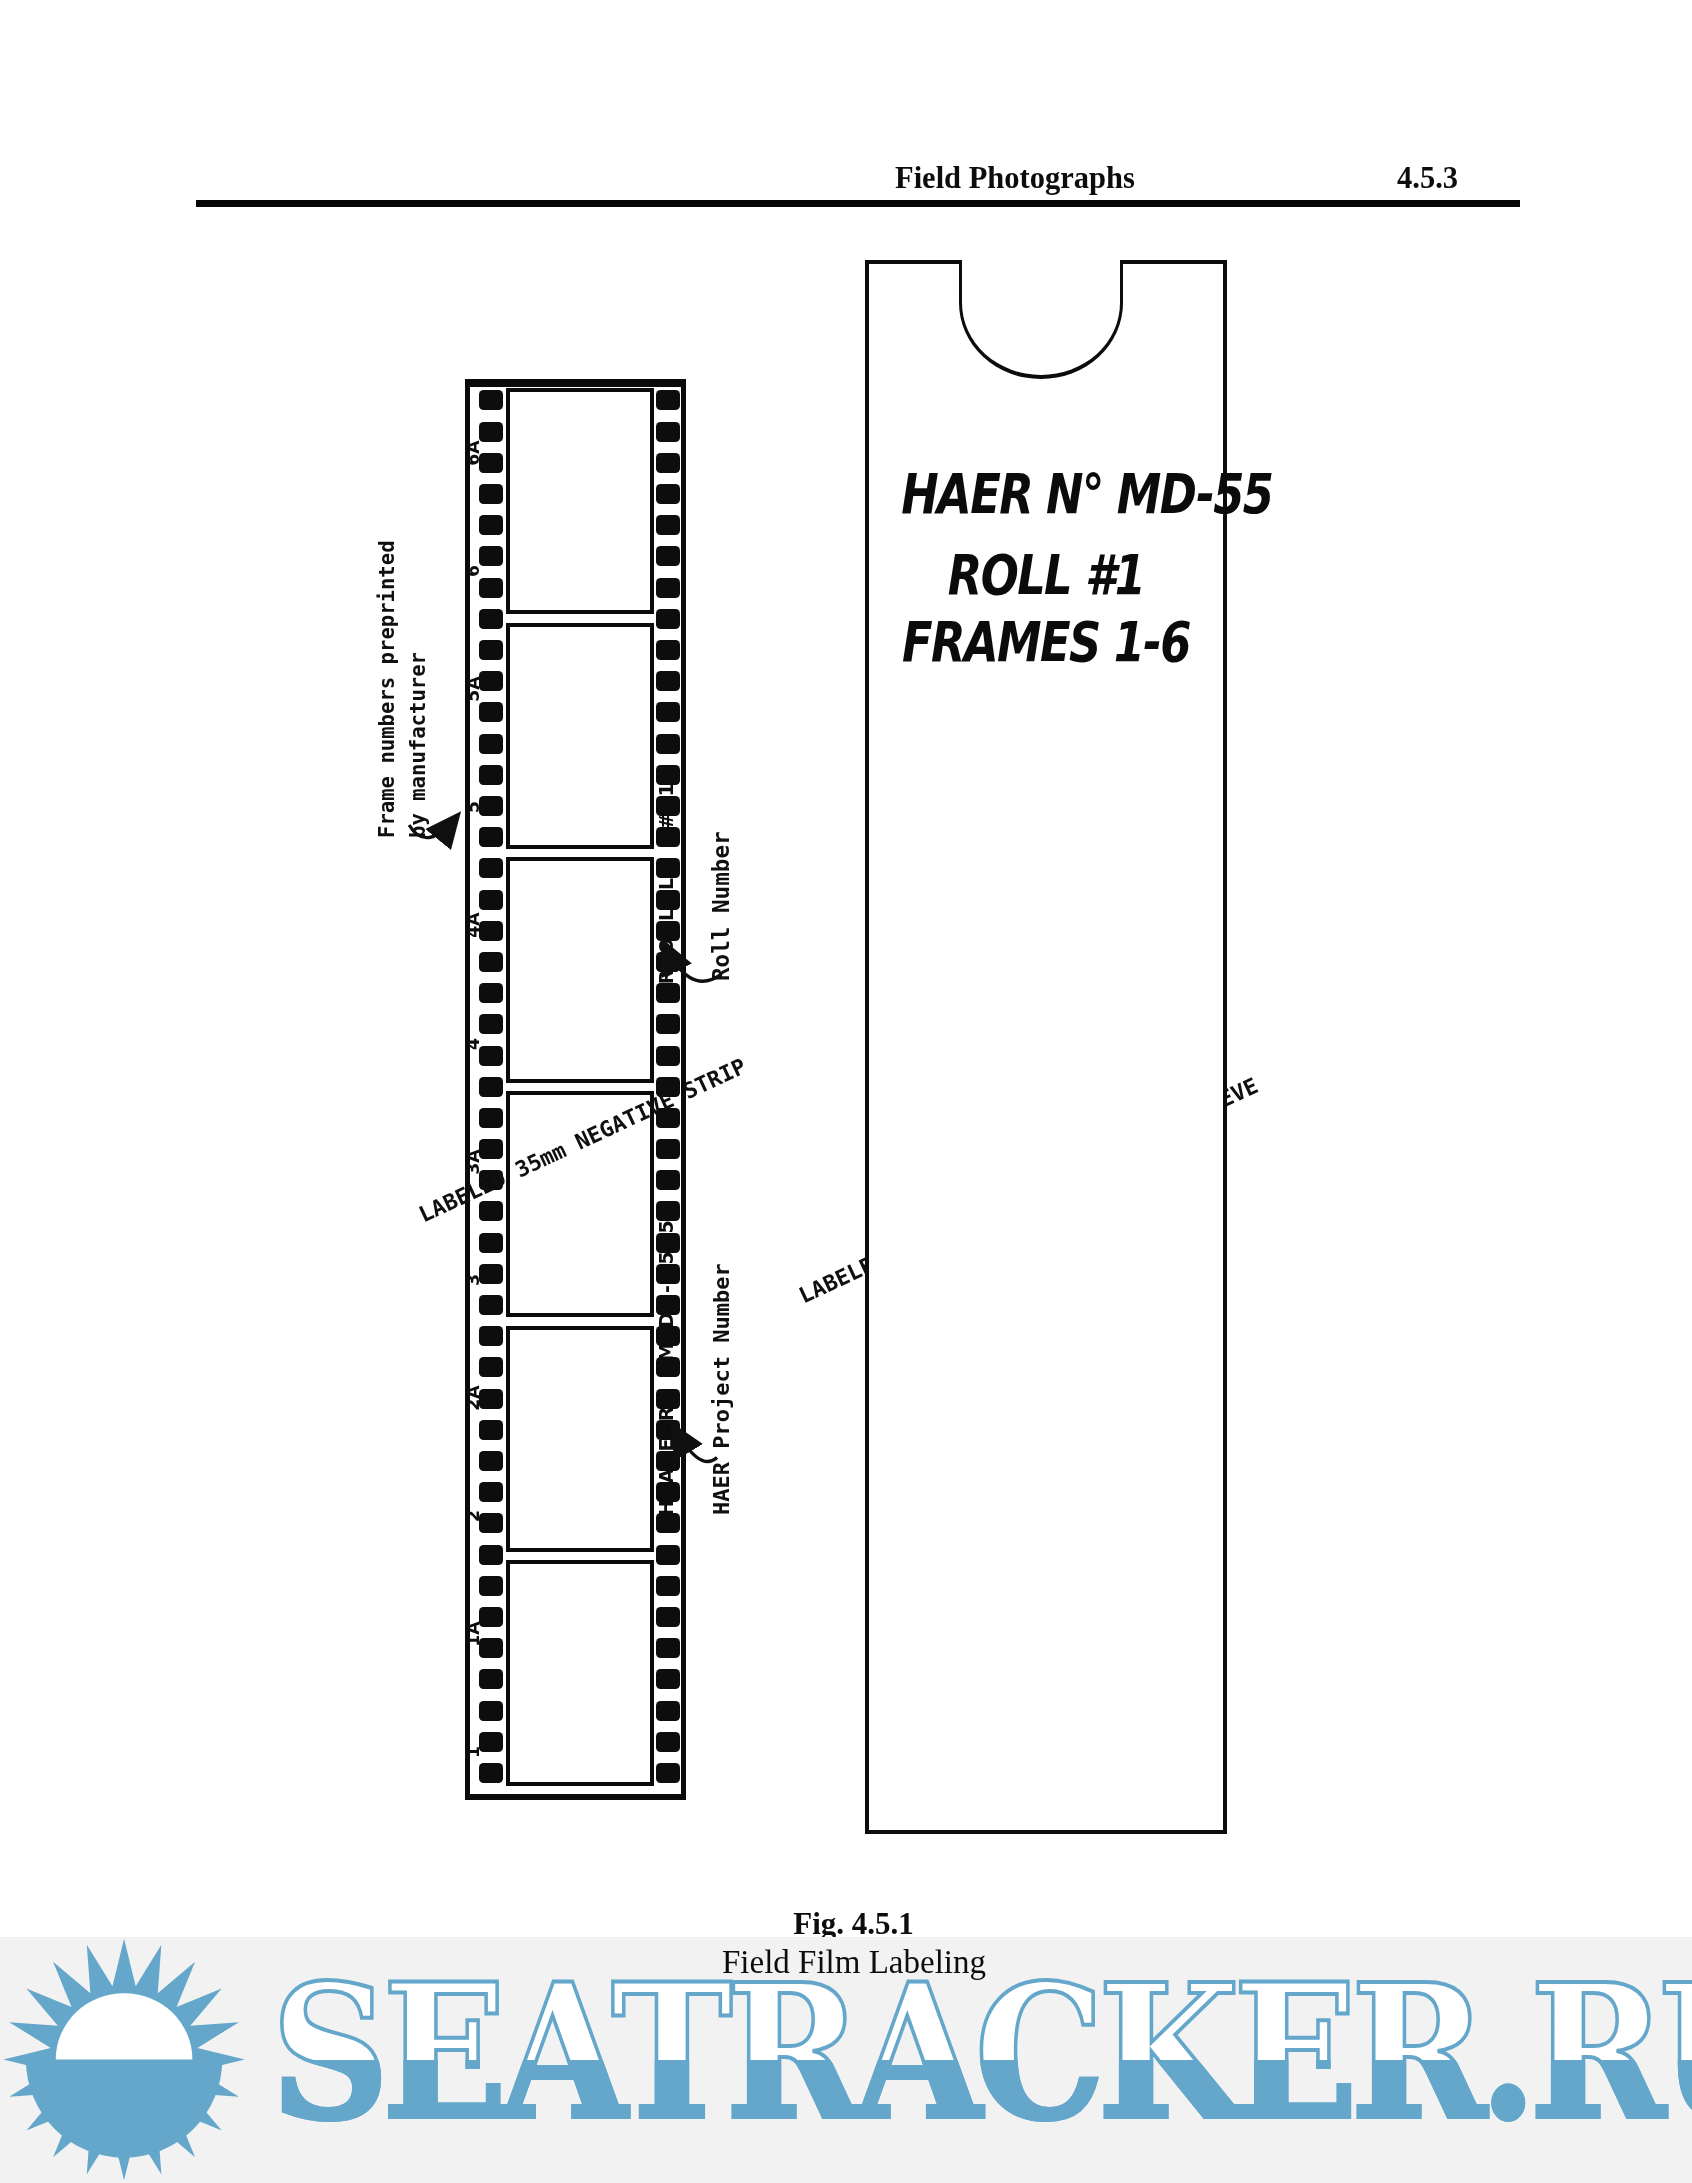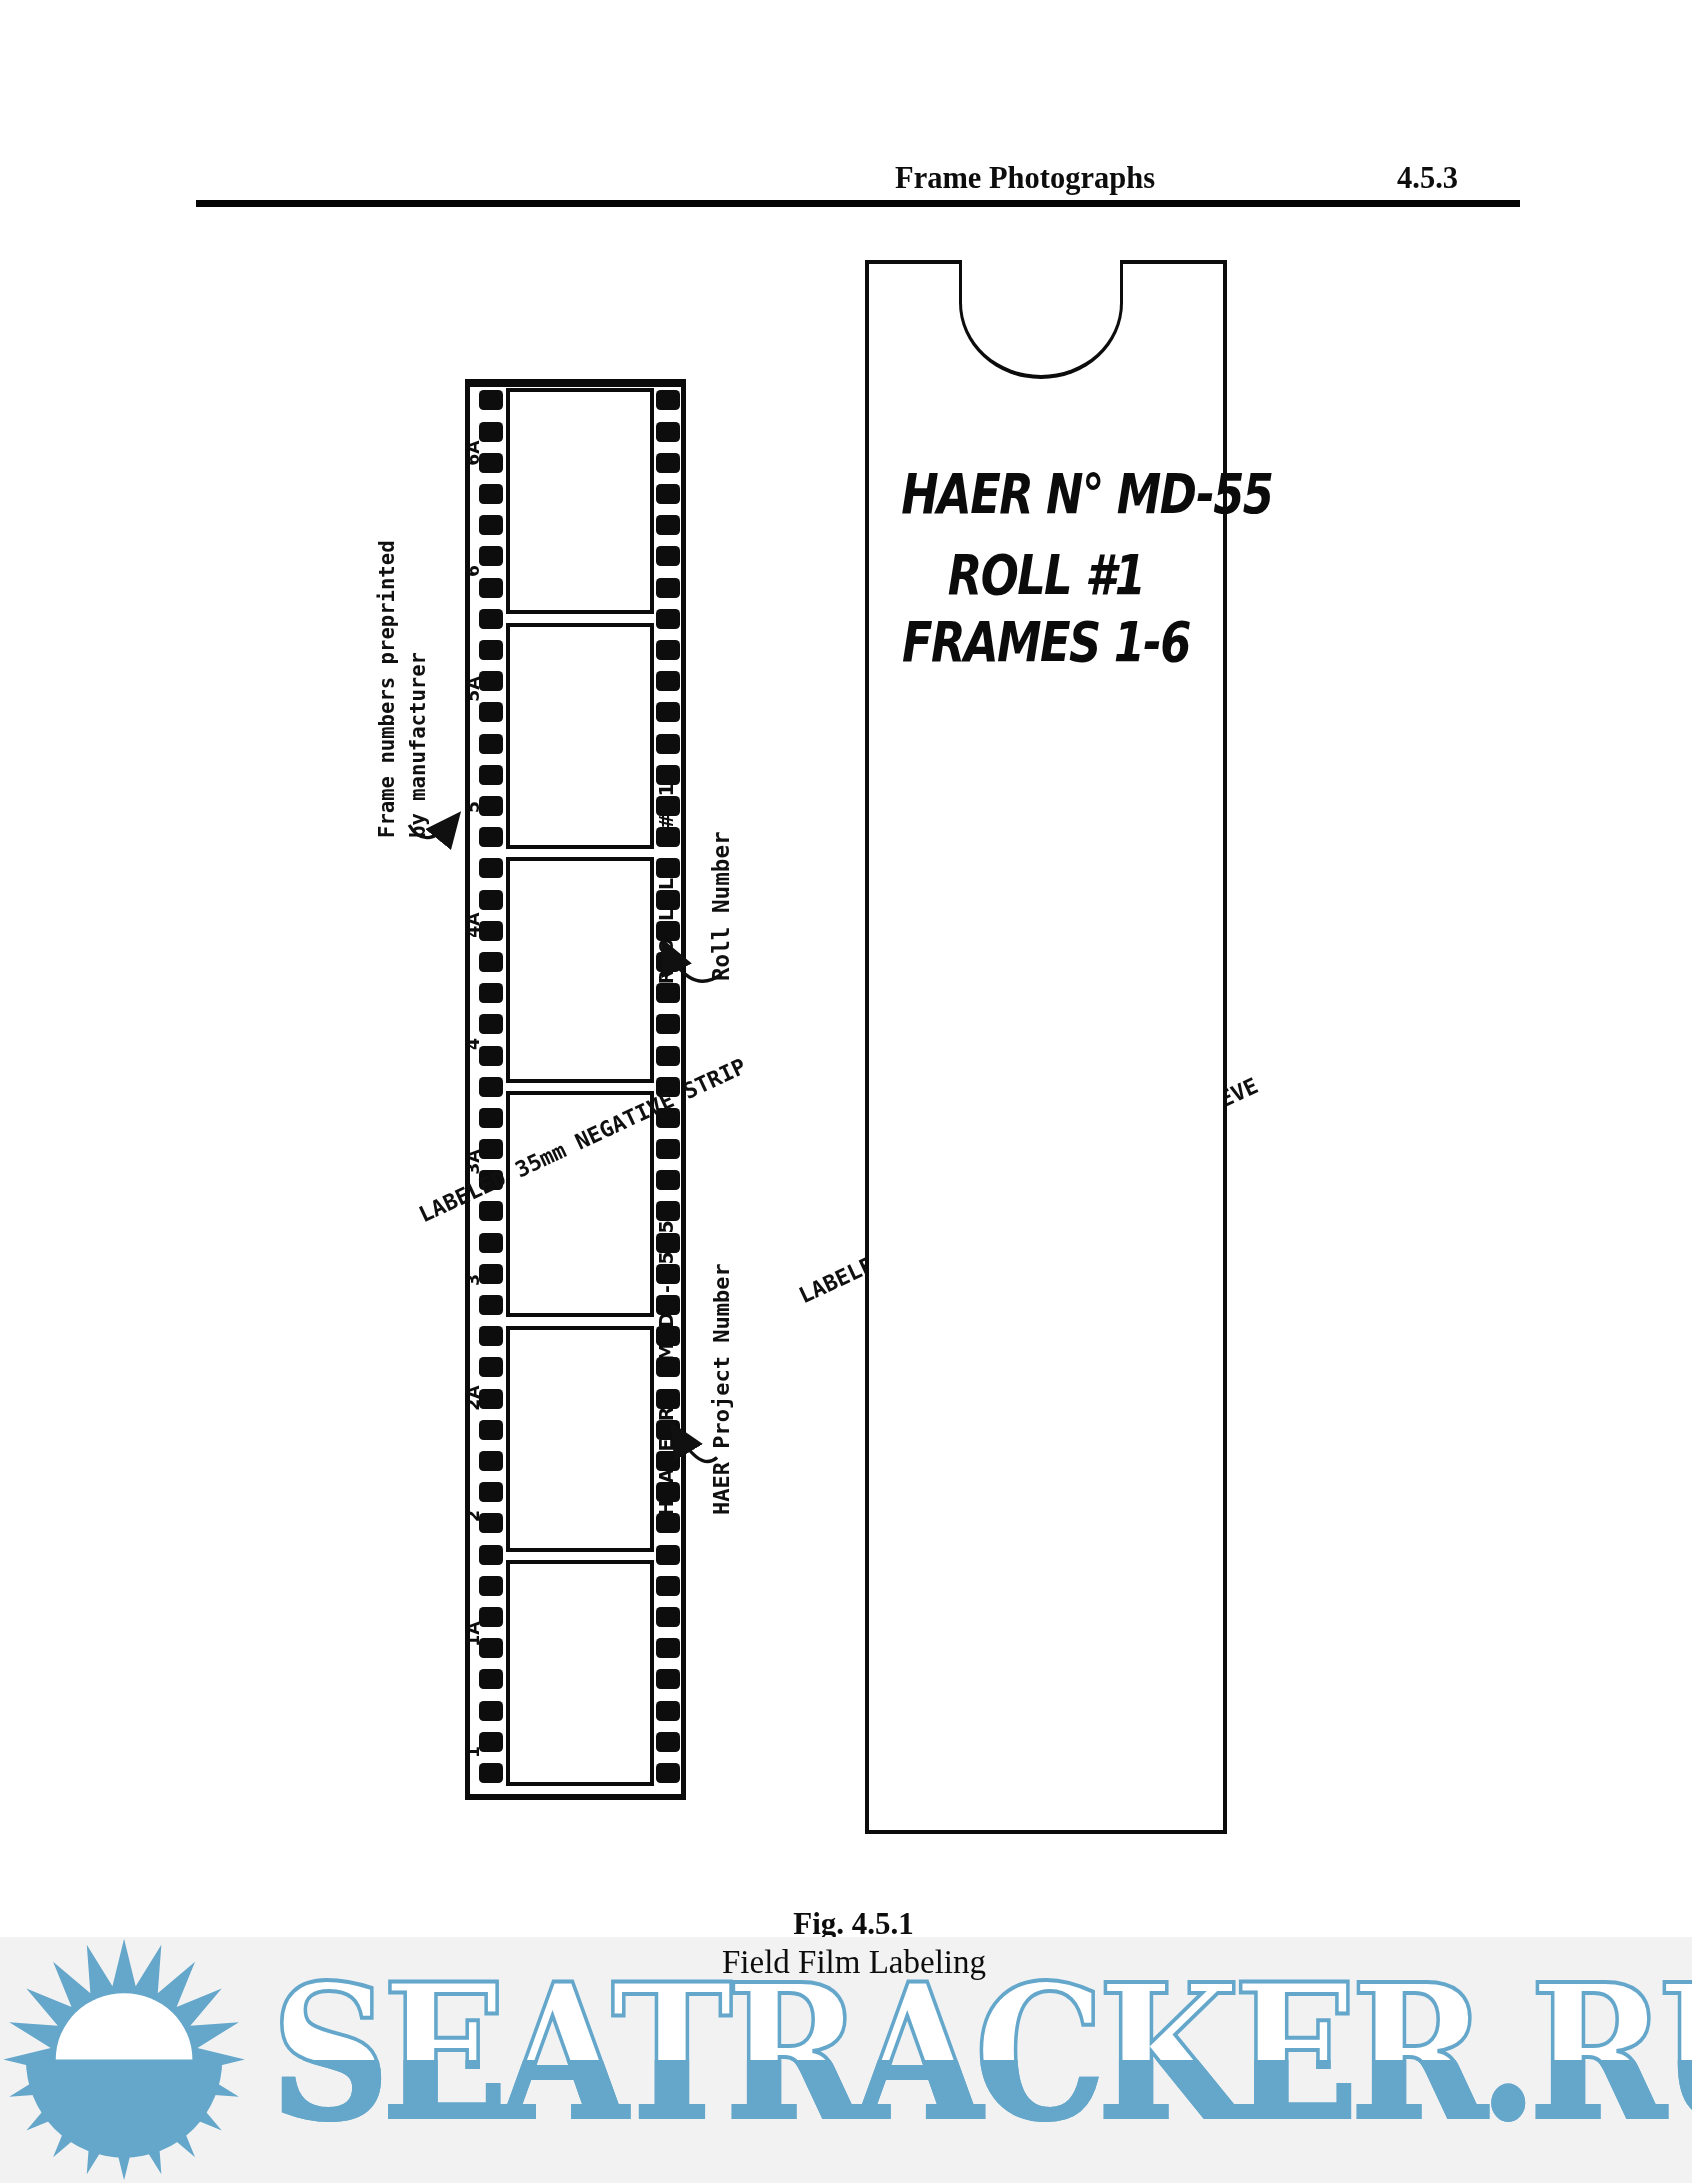--- a/index.html
+++ b/index.html
@@ -93,21 +93,21 @@
       color:transparent; -webkit-text-stroke:4px #64a7cb;
     }
   }
   .arrows{position:absolute; left:0; top:0; pointer-events:none;}
 </style>
 </head>
 <body>
 
 <div class="page">
 
-  <div class="hdr-title">Frame Photographs</div>
+  <div class="hdr-title">Field Photographs</div>
   <div class="hdr-section">4.5.3</div>
   <div class="hdr-rule"></div>
 
   <div class="strip"></div>
   <div id="strip-layer">
       <div class="frame" style="top: 388px;"></div>
       <div class="frame" style="top: 623px;"></div>
       <div class="frame" style="top: 857px;"></div>
       <div class="frame" style="top: 1091px;"></div>
       <div class="frame" style="top: 1326px;"></div>

